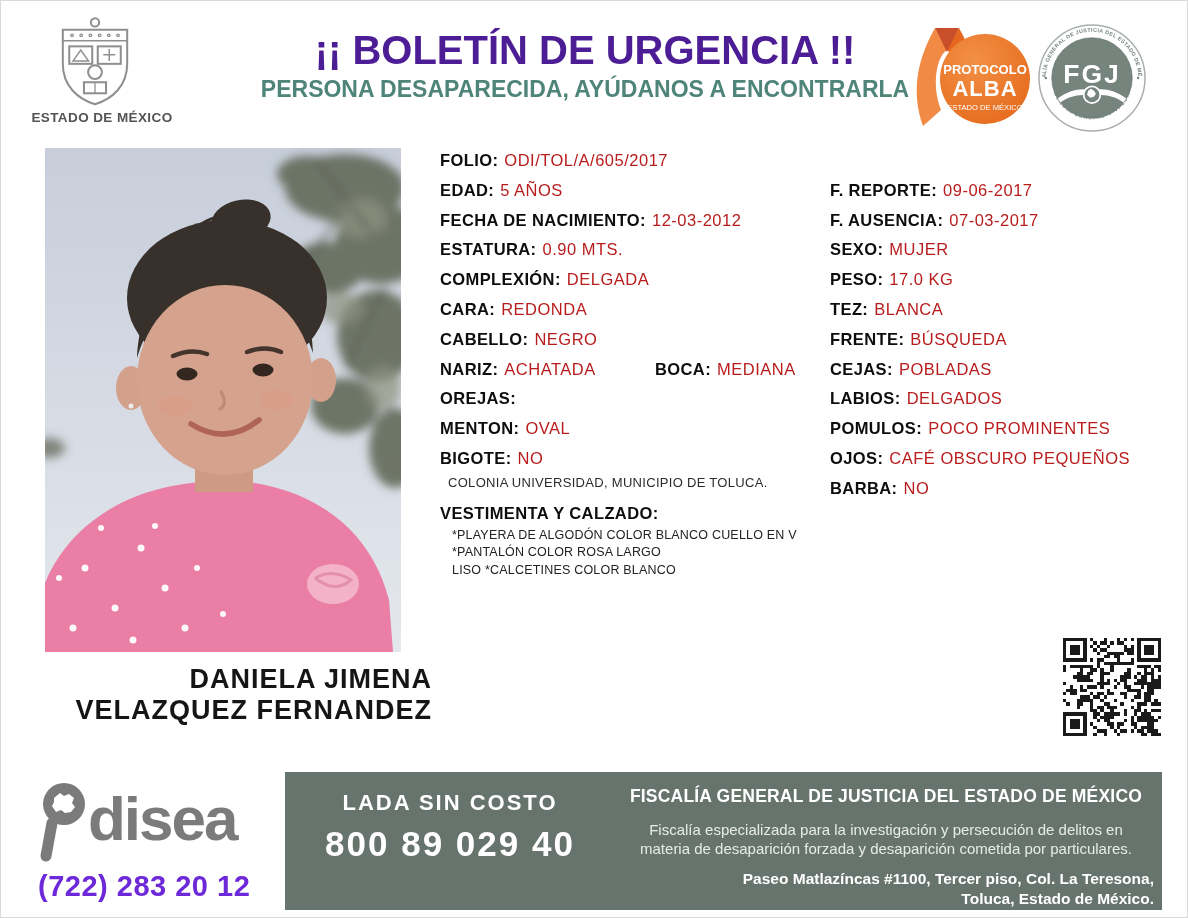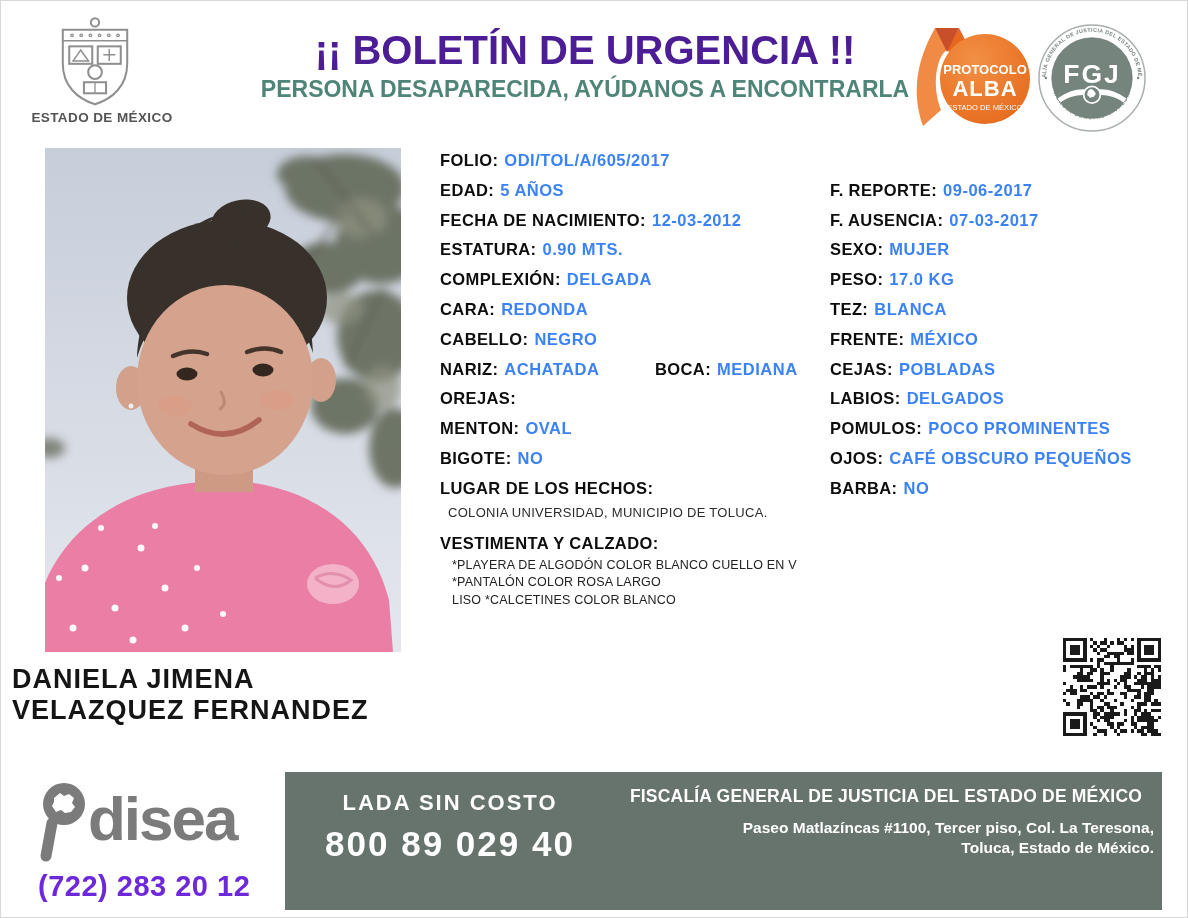--- a/index.html
+++ b/index.html
@@ -13,29 +13,29 @@
   .title-block{position:absolute;left:195px;top:28px;width:780px;text-align:center;}
   .main-title{font-size:40px;font-weight:bold;color:#4c1d95;letter-spacing:0;line-height:44px;}
   .subtitle{font-size:23px;font-weight:bold;color:#4F8478;margin-top:4px;letter-spacing:0;}
   .alba-logo{position:absolute;left:893px;top:16px;}
   .fgj-logo{position:absolute;left:1038px;top:24px;}
 
   
   .photo{position:absolute;left:45px;top:148px;}
 
   
-  .person-name{position:absolute;left:12px;top:664px;width:420px;text-align:left;
+  .person-name{position:absolute;left:12px;top:664px;width:420px;text-align:right;
         font-size:27px;font-weight:bold;color:#151515;letter-spacing:1px;line-height:31px;}
 
   
   .col-left{position:absolute;left:440px;top:146px;width:400px;}
   .col-right{position:absolute;left:830px;top:175.8px;width:360px;}
   .field-row{height:29.8px;line-height:29.8px;font-size:16.5px;color:#1d1d1d;white-space:nowrap;position:relative;}
   .fl{font-weight:bold;color:#0d0d0d;margin-right:6px;letter-spacing:.4px;}
-  .fv{font-weight:bold;color:#3b82f6;letter-spacing:.5px;text-align:center;}
+  .fv{font-weight:normal;color:#b91c1c;letter-spacing:.5px;text-align:center;}
   .pair{display:inline-block;width:215px;}
   .note-line{font-size:13px;color:#2c2c2c;padding-left:8px;height:24px;line-height:17px;letter-spacing:.3px;}
   .section-label{font-size:16.5px;font-weight:bold;color:#0d0d0d;letter-spacing:.4px;height:26px;line-height:26px;margin-top:4px;}
   .vest-label{height:22px;line-height:22px;}
   .vest-line{font-size:12.5px;color:#222;padding-left:12px;line-height:17.5px;letter-spacing:.2px;}
   .vest-lines{margin-top:3px;}
 
   
   .qr{position:absolute;left:1063px;top:638px;}
 
@@ -232,23 +232,20 @@
     </div>
     <div class="field-row">
       <span class="fl">OREJAS:</span><span class="fv"></span>
     </div>
     <div class="field-row">
       <span class="fl">MENTON:</span><span class="fv">OVAL</span>
     </div>
     <div class="field-row">
       <span class="fl">BIGOTE:</span><span class="fv">NO</span>
     </div>
-    <div class="field-row">
-      <span class="fl">LUGAR DE LOS HECHOS:</span><span class="fv"></span>
-    </div>
     <div class="note-line">COLONIA UNIVERSIDAD, MUNICIPIO DE TOLUCA.</div>
     <div class="section-label vest-label">VESTIMENTA Y CALZADO:</div>
     <div class="vest-lines">
       <div class="vest-line">*PLAYERA DE ALGODÓN COLOR BLANCO CUELLO EN V *PANTALÓN COLOR ROSA LARGO</div>
       <div class="vest-line">LISO *CALCETINES COLOR BLANCO</div>
     </div>
   </div>
 
   <div class="col-right">
     <div class="field-row">
@@ -260,21 +257,21 @@
     <div class="field-row">
       <span class="fl">SEXO:</span><span class="fv">MUJER</span>
     </div>
     <div class="field-row">
       <span class="fl">PESO:</span><span class="fv">17.0 KG</span>
     </div>
     <div class="field-row">
       <span class="fl">TEZ:</span><span class="fv">BLANCA</span>
     </div>
     <div class="field-row">
-      <span class="fl">FRENTE:</span><span class="fv">MÉXICO</span>
+      <span class="fl">FRENTE:</span><span class="fv">BÚSQUEDA</span>
     </div>
     <div class="field-row">
       <span class="fl">CEJAS:</span><span class="fv">POBLADAS</span>
     </div>
     <div class="field-row">
       <span class="fl">LABIOS:</span><span class="fv">DELGADOS</span>
     </div>
     <div class="field-row">
       <span class="fl">POMULOS:</span><span class="fv">POCO PROMINENTES</span>
     </div>
@@ -309,19 +306,23 @@
     <div class="odisea-phone">(722) 283 20 12</div>
   </div>
 
   <div class="lada">
     <div class="lada-1">LADA SIN COSTO</div>
     <div class="lada-2">800 89 029 40</div>
   </div>
 
   <div class="fiscalia">
     <div class="fis-title">FISCALÍA GENERAL DE JUSTICIA DEL ESTADO DE MÉXICO</div>
+    <div class="fis-desc">
+      <div>Fiscalía especializada para la investigación y persecución de delitos en</div>
+      <div>materia de desaparición forzada y desaparición cometida por particulares.</div>
+    </div>
     <div class="fis-addr">
       <div>Paseo Matlazíncas #1100, Tercer piso, Col. La Teresona,</div>
       <div>Toluca, Estado de México.</div>
     </div>
   </div>
 
 </div>
 
 </body></html>

